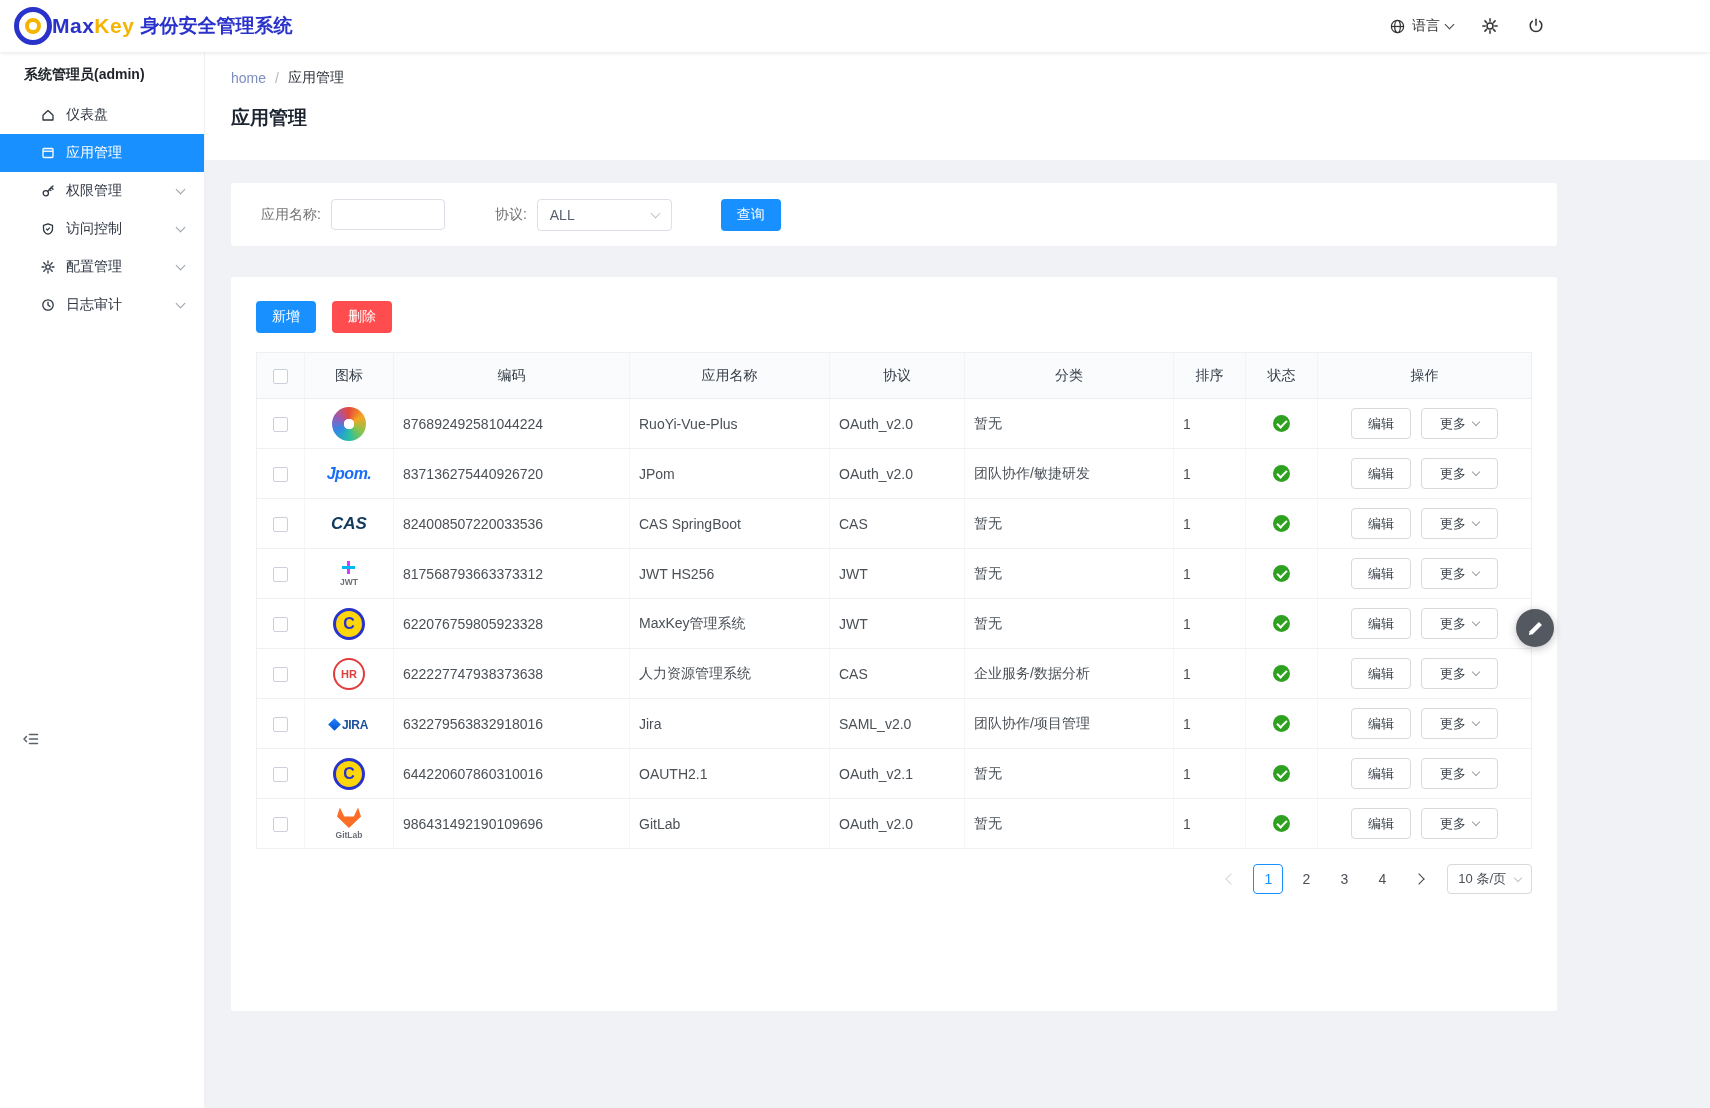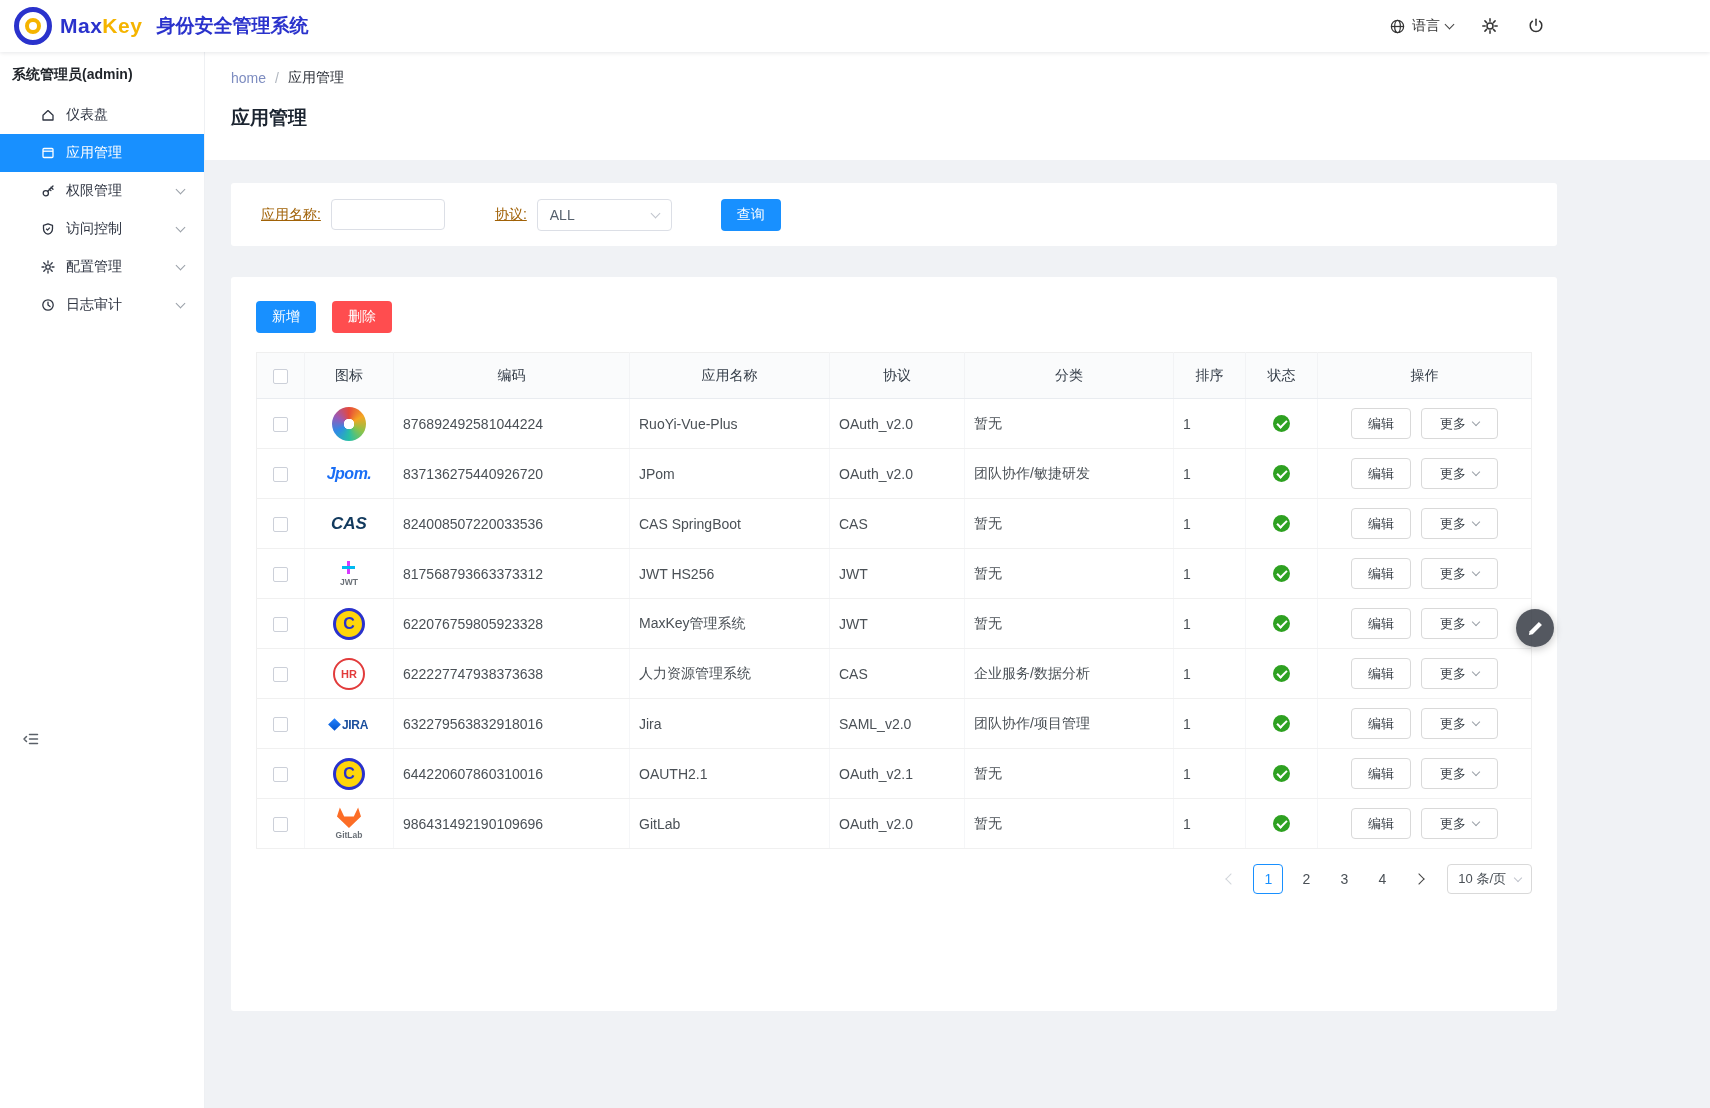--- a/index.html
+++ b/index.html
@@ -8,60 +8,60 @@
     font-family:"Liberation Sans","DejaVu Sans",sans-serif;
     background:#fff; color:#333; position:relative; overflow:hidden;
     font-size:14px;
   }
   
   .topbar {
     position:absolute; top:0; left:0; width:1710px; height:52px; background:#fff;
     box-shadow:0 1px 4px rgba(0,21,41,.10); display:flex; align-items:center;
     justify-content:space-between; padding:0 165px 0 14px; z-index:30;
   }
-  .brand { display:flex; align-items:center; gap:8px; }
+  .brand { display:flex; align-items:center; }
   .logo-mark { width:38px; height:38px; border-radius:50%; border:5px solid #2a32cc;
     display:flex; align-items:center; justify-content:center; }
   .logo-core { width:16px; height:16px; border-radius:50%; border:4px solid #f5b400; }
   .brand-max { color:#2a32cc; font-weight:800; font-size:21px; letter-spacing:.5px; }
   .brand-key { color:#f5b400; font-weight:800; font-size:21px; letter-spacing:.5px; }
   .brand-title { color:#2a32cc; font-weight:700; font-size:19px; margin-left:6px; }
   .topbar-right { display:flex; align-items:flex-start; gap:28px; color:#333; }
   .hr-item { display:flex; align-items:center; gap:6px; cursor:pointer; }
   .hr-item svg { display:block; }
   
   .chev { display:inline-block; width:7px; height:7px;
     border-right:1.4px solid #9aa0a8; border-bottom:1.4px solid #9aa0a8; }
   .chev-down { transform:rotate(45deg); margin-top:-3px; }
   .chev-left { transform:rotate(135deg); }
   .chev-right { transform:rotate(-45deg); }
   .chev-dark { border-color:#444; }
   
   .sidebar { position:absolute; top:52px; left:0; width:205px; height:1056px;
     background:#fff; border-right:1px solid #eef0f3; z-index:20; }
-  .sidebar-user { padding:14px 0 12px 12px; font-weight:700; font-size:14px; color:#1f2329; }
+  .sidebar-user { padding:14px 0 12px 24px; font-weight:700; font-size:14px; color:#1f2329; }
   .nav-item { height:38px; display:flex; align-items:center; gap:10px;
     padding:0 20px 0 40px; color:#2f3542; cursor:pointer; }
   .nav-item .nicon { flex:0 0 auto; }
   .nav-chev { margin-left:auto; }
   .nav-item.active { background:#1890ff; color:#fff; }
   .collapse-btn { position:absolute; top:678px; left:22px; cursor:pointer; color:#5a6068; }
   
   .main { position:absolute; top:52px; left:205px; width:1505px; height:1056px;
     background:#f0f2f5; }
   .content-header { background:#fff; height:108px; padding:17px 26px 0; }
   .breadcrumb { display:flex; align-items:center; gap:9px; font-size:14px; }
   .bc-home { color:#7d8cc0; cursor:pointer; }
   .bc-sep { color:#b0b6bf; }
   .bc-current { color:#2c3038; }
   .page-title { margin-top:18px; font-size:19px; font-weight:600; color:#1b2430; }
   .card { background:#fff; border-radius:3px; width:1326px; margin-left:26px; }
   
   .filter-card { margin-top:23px; height:63px; display:flex; align-items:center; padding:0 30px; }
-  .f-label { color:#a16207; margin-right:10px;text-decoration:underline; }
+  .f-label { color:#737373; margin-right:10px; }
   .f-input { width:114px; height:31px; border:1px solid #dcdfe6; border-radius:4px;
     padding:0 10px; font-size:14px; color:#333; outline:none; background:#fff; }
   .f-label-2 { margin-left:50px; }
   .f-select { width:135px; height:32px; border:1px solid #dcdfe6; border-radius:4px;
     display:flex; align-items:center; justify-content:space-between; padding:0 12px;
     color:#56606c; background:#fff; cursor:pointer; }
   .f-select .chev { border-color:#c0c4cc; }
   .btn { border:none; border-radius:4px; height:32px; font-size:14px; color:#fff; cursor:pointer; }
   .btn-primary { background:#1890ff; width:60px; }
   .btn-search { margin-left:49px; }

